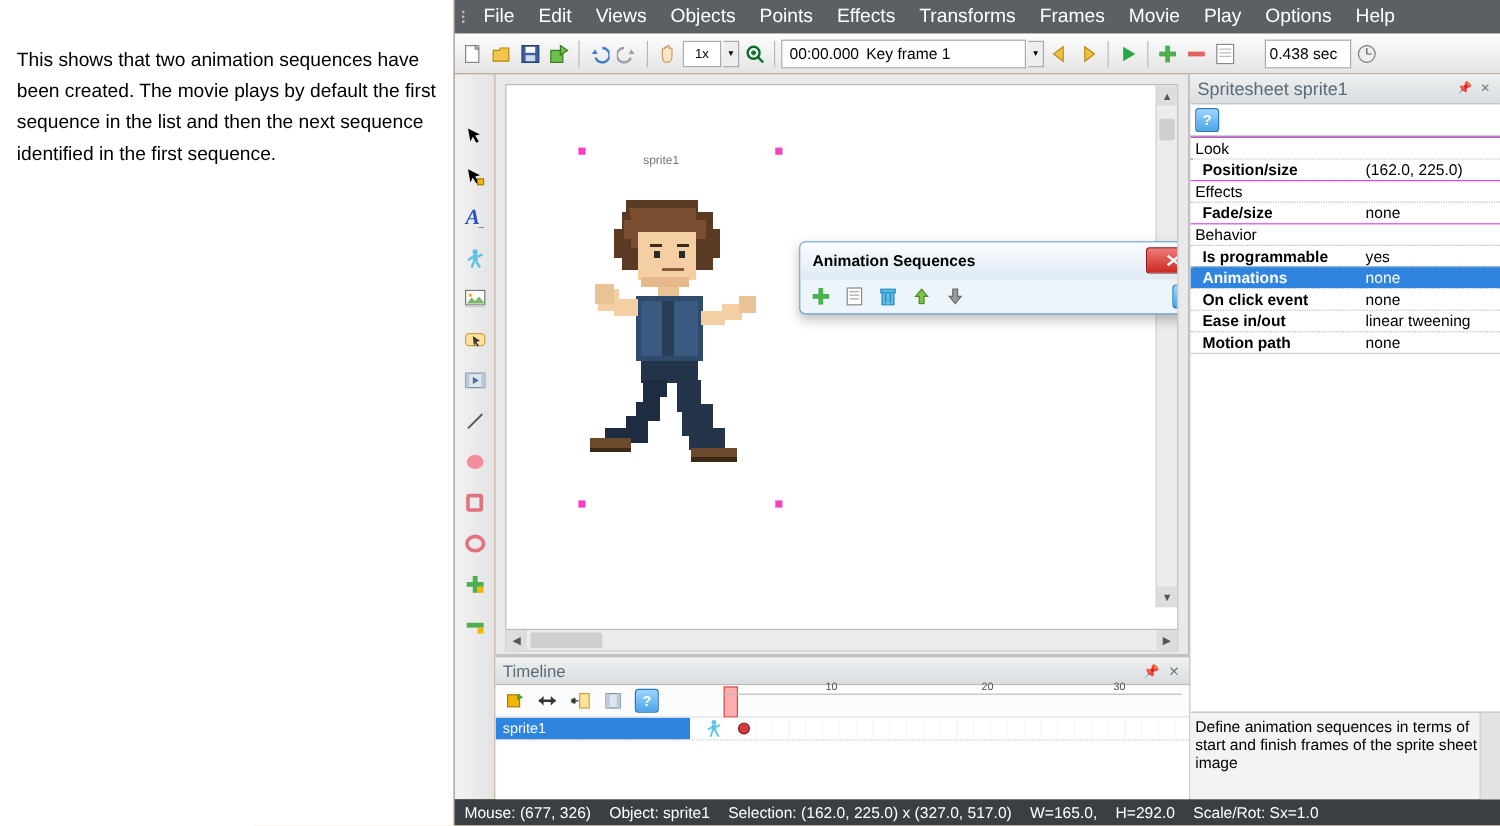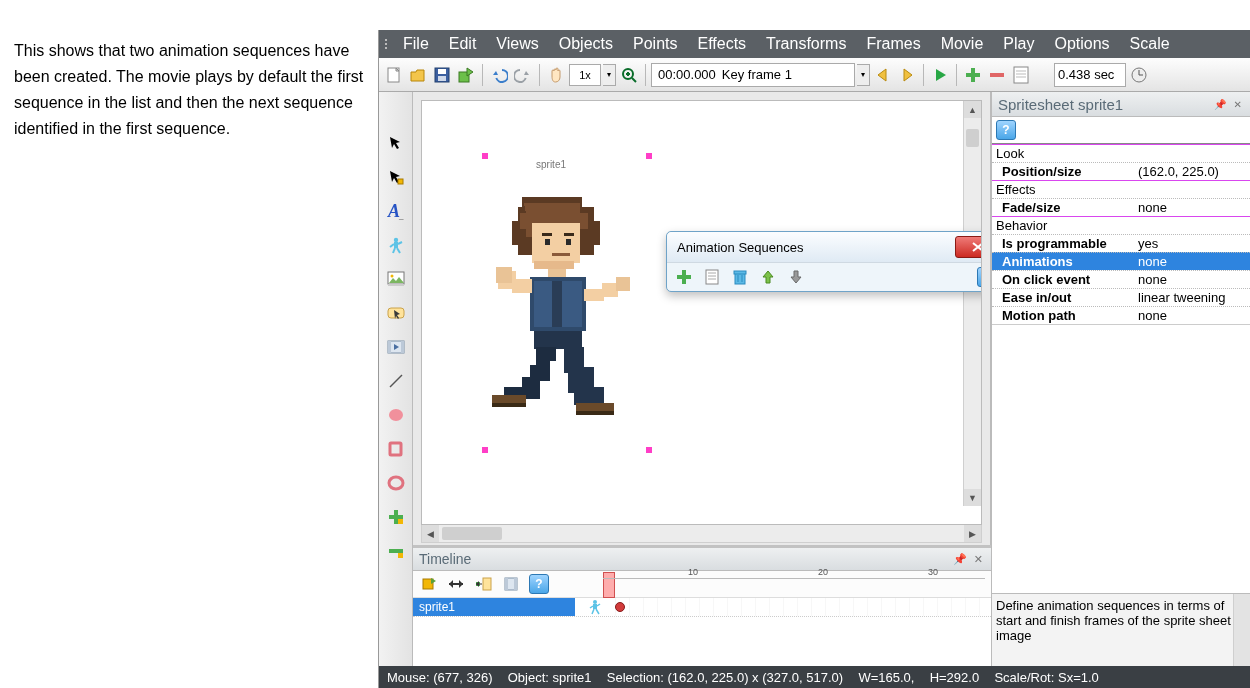--- a/index.html
+++ b/index.html
@@ -24,21 +24,20 @@
     font-size: 16px;
     line-height: 26px;
   }
   .app {
     flex: 1;
     display: flex;
     flex-direction: column;
     border-left: 1px solid #999;
     position: relative;
     background: #fdba74;
-    margin-top: 30px;
   }
   
   .menubar {
     height: 28px;
     background: #5b6065;
     color: #fff;
     display: flex;
     align-items: center;
     padding: 0 6px;
     font-size: 16px;
@@ -125,21 +124,21 @@
   .dialog {
     position:absolute; left:244px; top:130px; width:340px;
     background:#eef5fa; border:1px solid #6fa3c8; border-radius:5px;
     box-shadow:0 4px 10px rgba(0,0,0,0.25); z-index:50;
     font-size:13px;
   }
   .dialog .titlebar {
     height:30px; display:flex; align-items:center; justify-content:space-between;
     padding:0 6px 0 10px;
     background:linear-gradient(#fbfdff,#dfeaf4);
-    border-bottom:1px solid #cfd9e2; border-radius:5px 5px 0 0;
+    border-bottom:1px solid #cfd9e2; border-radius:5px 5px 0 0;font-weight:bold;
   }
   .dialog .close {
     width:44px;height:20px;border-radius:3px;
     background:linear-gradient(#ef7b78,#cc2a22);
     border:1px solid #8a1a14;color:#fff;display:flex;align-items:center;justify-content:center;
     font-weight:bold; font-size:13px;
   }
   .dialog .tools {
     height:28px; display:flex; align-items:center; gap:14px; padding:0 10px;
   }
@@ -249,21 +248,21 @@
       <span class="menu-item">Edit</span>
       <span class="menu-item">Views</span>
       <span class="menu-item">Objects</span>
       <span class="menu-item">Points</span>
       <span class="menu-item">Effects</span>
       <span class="menu-item">Transforms</span>
       <span class="menu-item">Frames</span>
       <span class="menu-item">Movie</span>
       <span class="menu-item">Play</span>
       <span class="menu-item">Options</span>
-      <span class="menu-item">Scale</span>
+      <span class="menu-item">Help</span>
     </div>
 
     <div class="toolbar">
       <span class="tb-btn">
         <svg width="18" height="18">
             <rect x="3" y="2" width="11" height="14" fill="#fff" stroke="#888"></rect>
             <path d="M11 2 L14 5 L11 5 Z" fill="#ddd" stroke="#888"></path>
           </svg>
       </span>
       <span class="tb-btn">

